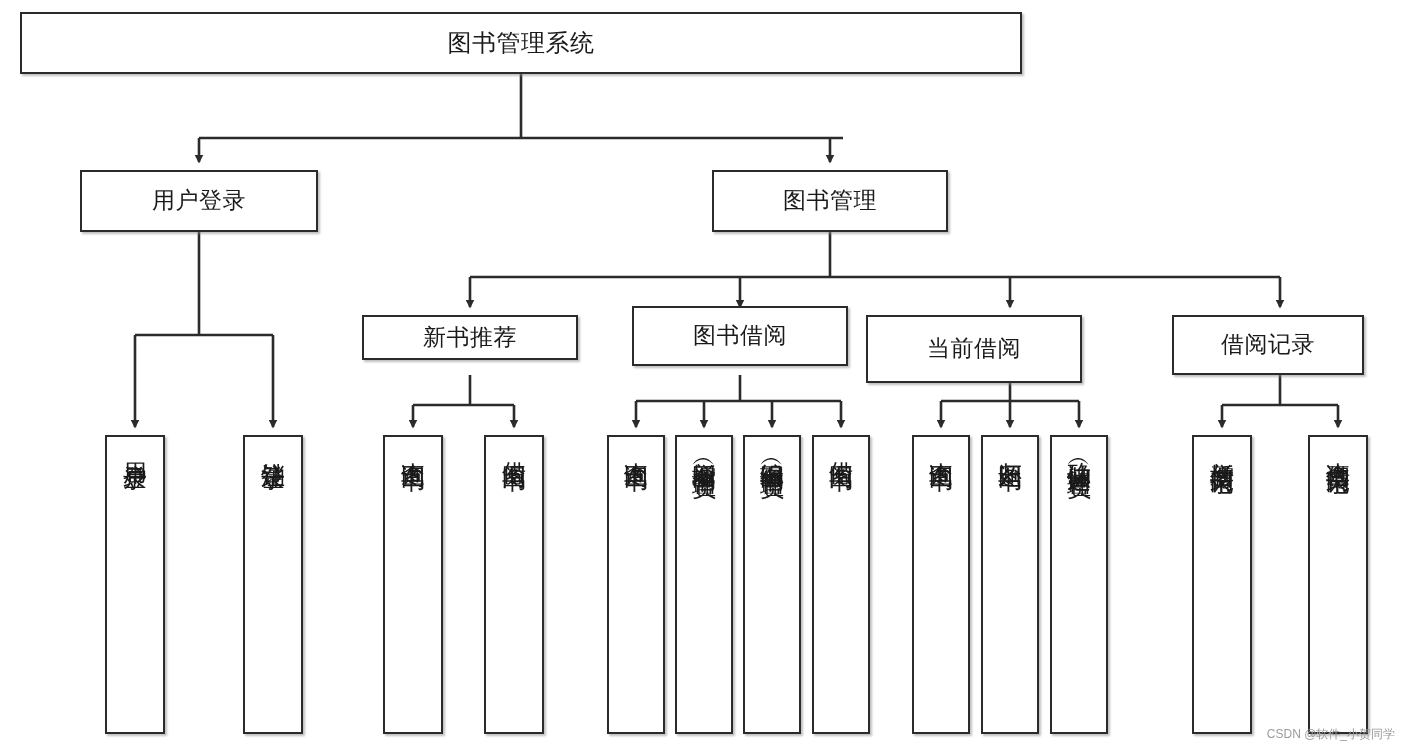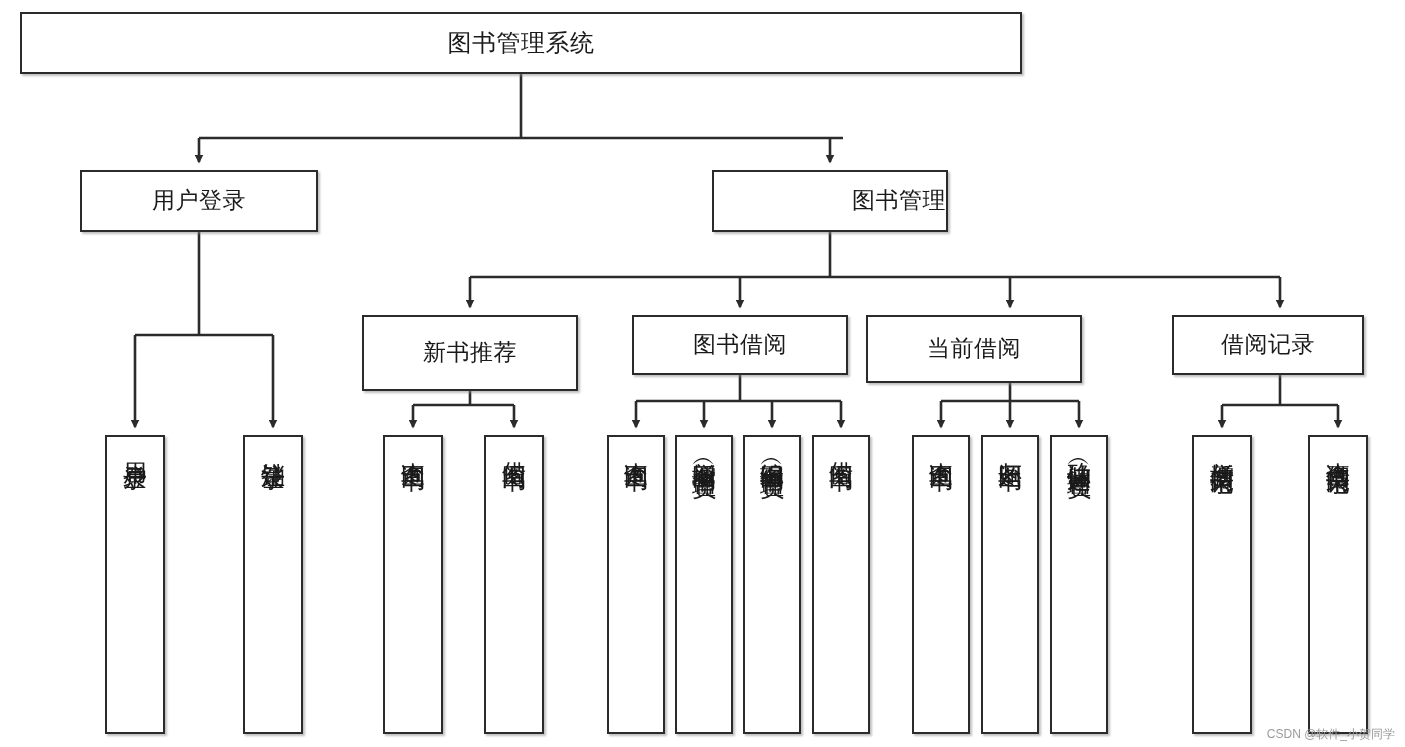--- a/index.html
+++ b/index.html
@@ -130,28 +130,28 @@
     </g>
   </svg>
 
   <div class="node horiz root" style="left:20px; top:12px; width:1002px; height:62px;">
     <span class="label">图书管理系统</span>
   </div>
 
   <div class="node horiz" style="left:80px; top:170px; width:238px; height:62px;">
     <span class="label">用户登录</span>
   </div>
-  <div class="node horiz" style="left:712px; top:170px; width:236px; height:62px;justify-content:flex-end;">
+  <div class="node horiz" style="left:712px; top:170px; width:236px; height:62px;">
     <span class="label">图书管理</span>
   </div>
 
-  <div class="node horiz" style="left:362px; top:315px; width:216px; height:76px;">
+  <div class="node horiz" style="left:362px; top:315px; width:216px; height:45px;">
     <span class="label">新书推荐</span>
   </div>
-  <div class="node horiz" style="left:632px; top:315px; width:216px; height:60px;">
+  <div class="node horiz" style="left:632px; top:306px; width:216px; height:60px;">
     <span class="label">图书借阅</span>
   </div>
   <div class="node horiz" style="left:866px; top:315px; width:216px; height:68px;">
     <span class="label">当前借阅</span>
   </div>
   <div class="node horiz" style="left:1172px; top:315px; width:192px; height:60px;">
     <span class="label">借阅记录</span>
   </div>
 
   <div class="node vert" style="left:105px; top:435px; width:60px; height:299px;">

